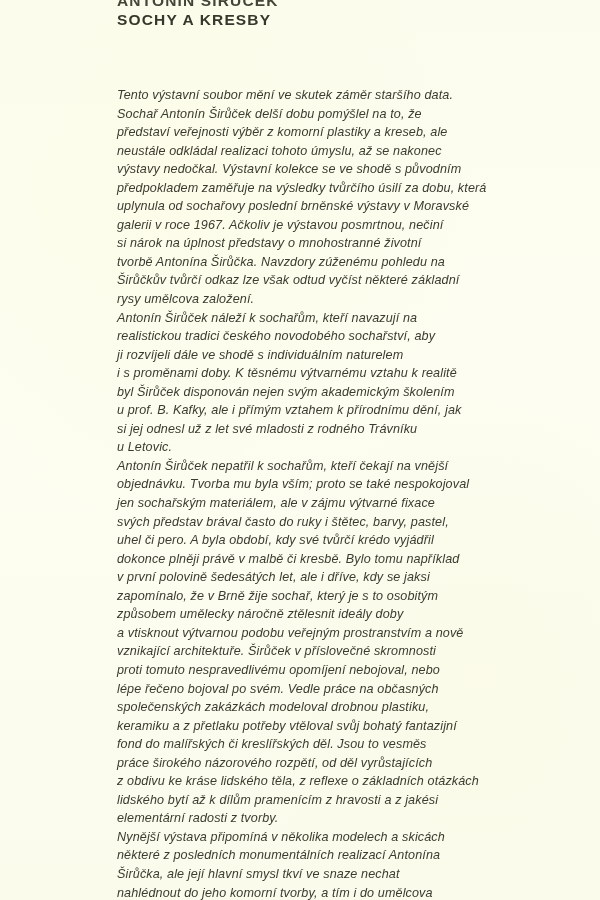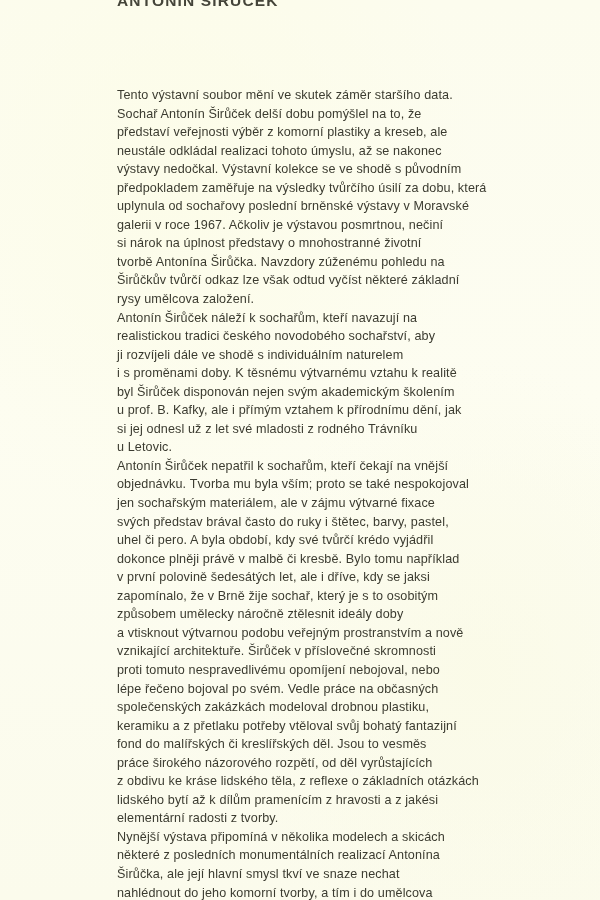--- a/index.html
+++ b/index.html
@@ -55,24 +55,26 @@
     line-height: 18.55px;
     letter-spacing: 0.12px;
     white-space: pre;
   }
   .para {
     white-space: pre;
   }
   .line {
     white-space: pre;
     display: block;
+    font-style: italic;
   }
 </style>
 </head>
 <body>
 
 <div id="page"></div>
 
 <div id="title-block">
   <div class="title-line clipped">ANTONÍN ŠIRŮČEK</div>
+  <div class="title-line">SOCHY A KRESBY</div>
 </div>
 
 <div id="body-text"><div class="para"><span class="line">Tento výstavní soubor mění ve skutek záměr staršího data.</span><span class="line">Sochař Antonín Širůček delší dobu pomýšlel na to, že</span><span class="line">představí veřejnosti výběr z komorní plastiky a kreseb, ale</span><span class="line">neustále odkládal realizaci tohoto úmyslu, až se nakonec</span><span class="line">výstavy nedočkal. Výstavní kolekce se ve shodě s původním</span><span class="line">předpokladem zaměřuje na výsledky tvůrčího úsilí za dobu, která</span><span class="line">uplynula od sochařovy poslední brněnské výstavy v Moravské</span><span class="line">galerii v roce 1967. Ačkoliv je výstavou posmrtnou, nečiní</span><span class="line">si nárok na úplnost představy o mnohostranné životní</span><span class="line">tvorbě Antonína Širůčka. Navzdory zúženému pohledu na</span><span class="line">Širůčkův tvůrčí odkaz lze však odtud vyčíst některé základní</span><span class="line">rysy umělcova založení.</span></div><div class="para"><span class="line">Antonín Širůček náleží k sochařům, kteří navazují na</span><span class="line">realistickou tradici českého novodobého sochařství, aby</span><span class="line">ji rozvíjeli dále ve shodě s individuálním naturelem</span><span class="line">i s proměnami doby. K těsnému výtvarnému vztahu k realitě</span><span class="line">byl Širůček disponován nejen svým akademickým školením</span><span class="line">u prof. B. Kafky, ale i přímým vztahem k přírodnímu dění, jak</span><span class="line">si jej odnesl už z let své mladosti z rodného Trávníku</span><span class="line">u Letovic.</span></div><div class="para"><span class="line">Antonín Širůček nepatřil k sochařům, kteří čekají na vnější</span><span class="line">objednávku. Tvorba mu byla vším; proto se také nespokojoval</span><span class="line">jen sochařským materiálem, ale v zájmu výtvarné fixace</span><span class="line">svých představ brával často do ruky i štětec, barvy, pastel,</span><span class="line">uhel či pero. A byla období, kdy své tvůrčí krédo vyjádřil</span><span class="line">dokonce plněji právě v malbě či kresbě. Bylo tomu například</span><span class="line">v první polovině šedesátých let, ale i dříve, kdy se jaksi</span><span class="line">zapomínalo, že v Brně žije sochař, který je s to osobitým</span><span class="line">způsobem umělecky náročně ztělesnit ideály doby</span><span class="line">a vtisknout výtvarnou podobu veřejným prostranstvím a nově</span><span class="line">vznikající architektuře. Širůček v příslovečné skromnosti</span><span class="line">proti tomuto nespravedlivému opomíjení nebojoval, nebo</span><span class="line">lépe řečeno bojoval po svém. Vedle práce na občasných</span><span class="line">společenských zakázkách modeloval drobnou plastiku,</span><span class="line">keramiku a z přetlaku potřeby vtěloval svůj bohatý fantazijní</span><span class="line">fond do malířských či kreslířských děl. Jsou to vesměs</span><span class="line">práce širokého názorového rozpětí, od děl vyrůstajících</span><span class="line">z obdivu ke kráse lidského těla, z reflexe o základních otázkách</span><span class="line">lidského bytí až k dílům pramenícím z hravosti a z jakési</span><span class="line">elementární radosti z tvorby.</span></div><div class="para"><span class="line">Nynější výstava připomíná v několika modelech a skicách</span><span class="line">některé z posledních monumentálních realizací Antonína</span><span class="line">Širůčka, ale její hlavní smysl tkví ve snaze nechat</span><span class="line">nahlédnout do jeho komorní tvorby, a tím i do umělcova</span></div></div>
 
 </body></html>

